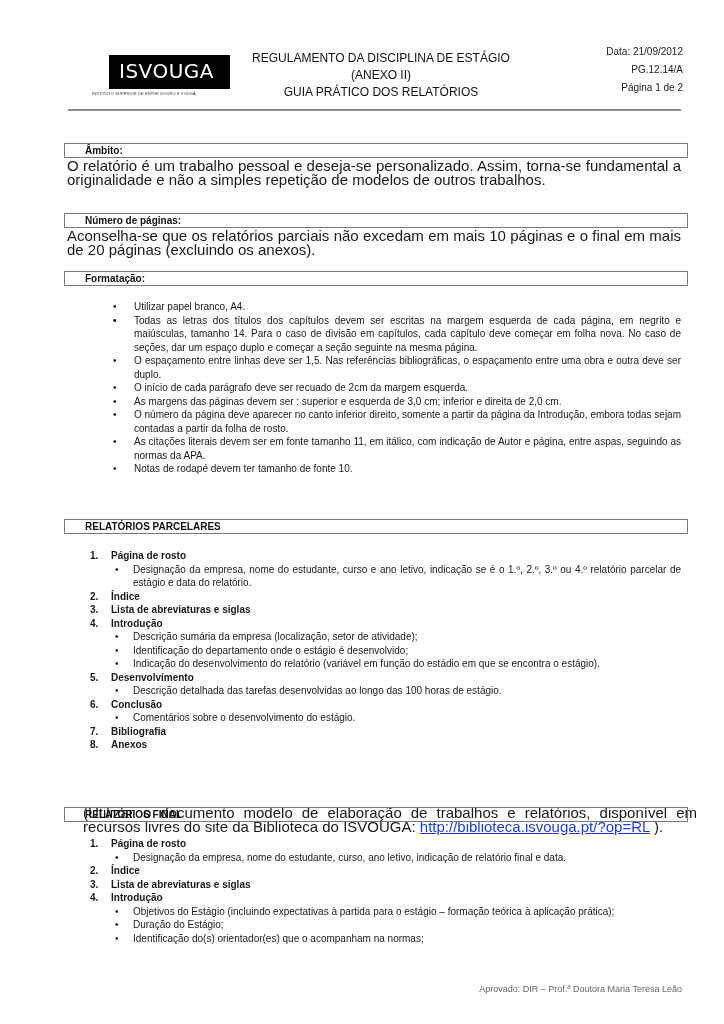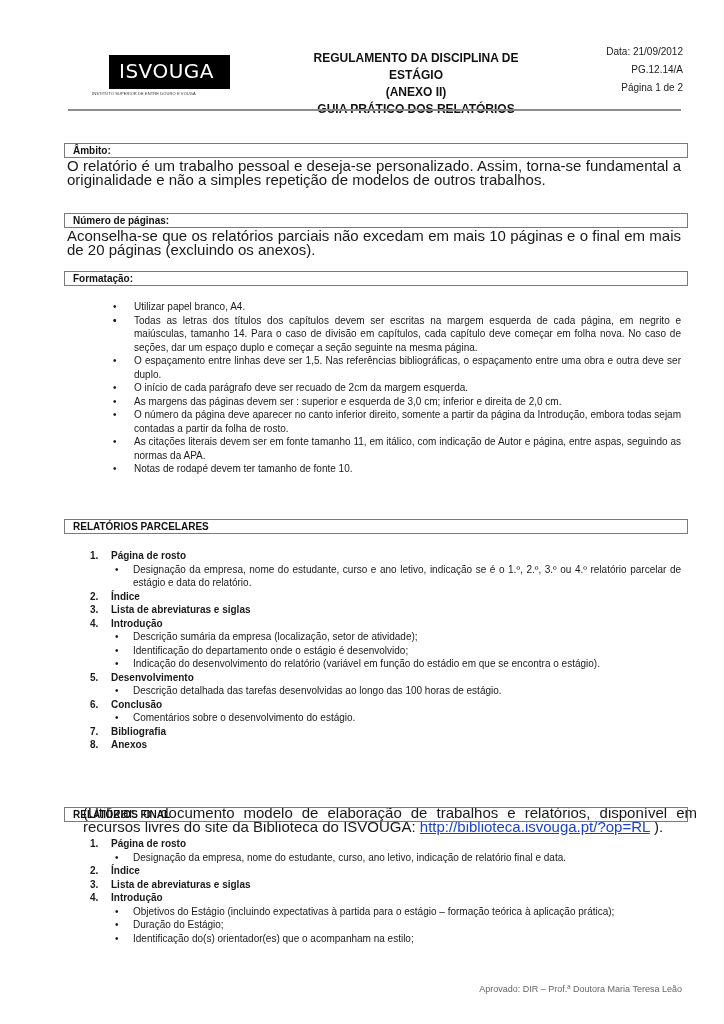--- a/index.html
+++ b/index.html
@@ -6,29 +6,29 @@
     body { width: 724px; height: 1024px; position: relative; overflow: hidden;
       font-family: "Liberation Sans", sans-serif; color: #1a1a1a; }
     .page { position: absolute; left: 0; top: 0; width: 724px; height: 1024px; }
 
     
     .logo-box { position: absolute; left: 79px; top: 55px; width: 121px; height: 34px;
       background: #000; color: #fff; margin-left: 30px; }
     .logo-text { position: absolute; left: 10px; top: 4px; font-size: 20px; letter-spacing: 0.5px;
       font-family: "DejaVu Sans", sans-serif; font-weight: normal; }
     .logo-sub { position: absolute; left: 92px; top: 91px; font-size: 4px; color: #333; letter-spacing: 0.1px; }
-    .title-block { position: absolute; left: 287px; top: 50px; width: 258px; text-align: center;
-      font-weight: bold; font-size: 12px; line-height: 17px; color: #111; }
+    .title-block { position: absolute; left: 252px; top: 50px; width: 258px; text-align: center;
+      font-weight: normal; font-size: 12px; line-height: 17px; color: #111; }
     .meta-block { position: absolute; right: 41px; top: 43px; text-align: right; font-size: 10px;
       line-height: 18px; color: #222; }
     .header-rule { position: absolute; left: 68px; top: 109px; width: 613px; height: 2px; background: #8c8c8c; }
 
     
     .sec-box { position: absolute; left: 64px; width: 624px; height: 15px; border: 1px solid #7a7a7a;
-      box-sizing: border-box; font-size: 10px; font-weight: bold; line-height: 13px; padding-left: 8px; color: #111; }
+      box-sizing: border-box; font-size: 10px; font-weight: bold; line-height: 13px; padding-left: 20px; color: #111; }
     .para { position: absolute; left: 67px; width: 614px; font-size: 15px; line-height: 13.5px;
       text-align: justify; color: #1a1a1a; }
 
     
     .blist { position: absolute; left: 113px; width: 568px; margin: 0; padding: 0; list-style: none;
       font-size: 10px; line-height: 13.5px; }
     .blist li { position: relative; padding-left: 21px; text-align: justify; }
     .blist li .dot { position: absolute; left: 0; top: 0; }
 
     
@@ -116,18 +116,18 @@
   <div class="sec-box" style="top:807px;">RELATÓRIOS FINAL</div>
   <ol class="nlist" id="final-list" style="top:837px;">
       <li><span class="num">1.</span><span class="lbl">Página de rosto</span><ul>
           <li><span class="dot">•</span><span>Designação da empresa, nome do estudante, curso, ano letivo, indicação de relatório final e data.</span></li>
         </ul></li>
       <li><span class="num">2.</span><span class="lbl">Índice</span></li>
       <li><span class="num">3.</span><span class="lbl">Lista de abreviaturas e siglas</span></li>
       <li><span class="num">4.</span><span class="lbl">Introdução</span><ul>
           <li><span class="dot">•</span><span>Objetivos do Estágio (incluindo expectativas à partida para o estágio – formação teórica à aplicação prática);</span></li>
           <li><span class="dot">•</span><span>Duração do Estágio;</span></li>
-          <li><span class="dot">•</span><span>Identificação do(s) orientador(es) que o acompanham na estilo;</span></li>
+          <li><span class="dot">•</span><span>Identificação do(s) orientador(es) que o acompanham na normas;</span></li>
         </ul></li>
     </ol>
 
   <div class="footer">Aprovado: DIR – Prof.ª Doutora Maria Teresa Leão</div>
 </div>
 
 </body></html>

